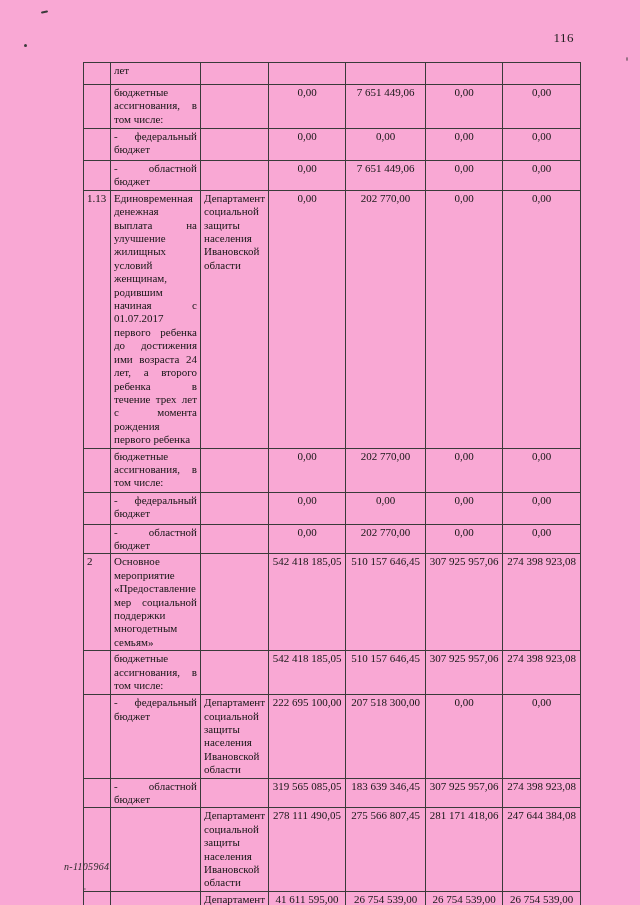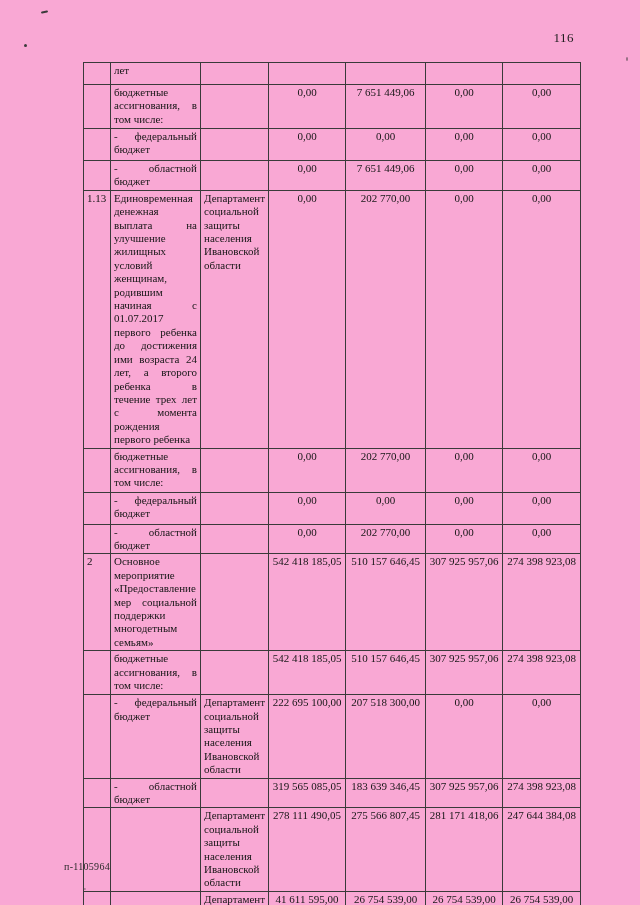--- a/index.html
+++ b/index.html
@@ -21,20 +21,21 @@
     top:30px;right:66px;
     font-size:13px;
     letter-spacing:0.5px;
   }
   .footer-code{
     position:absolute;
     left:64px;top:861px;
     font-size:10px;
     letter-spacing:0.3px;
     color:#2a2a2a;
+    font-style:italic;
   }
   table.budget{
     position:absolute;
     left:83px;top:62px;
     width:497px;
     border-collapse:collapse;
     table-layout:fixed;
     font-size:11px;
     line-height:1.22;
     color:#161616;

